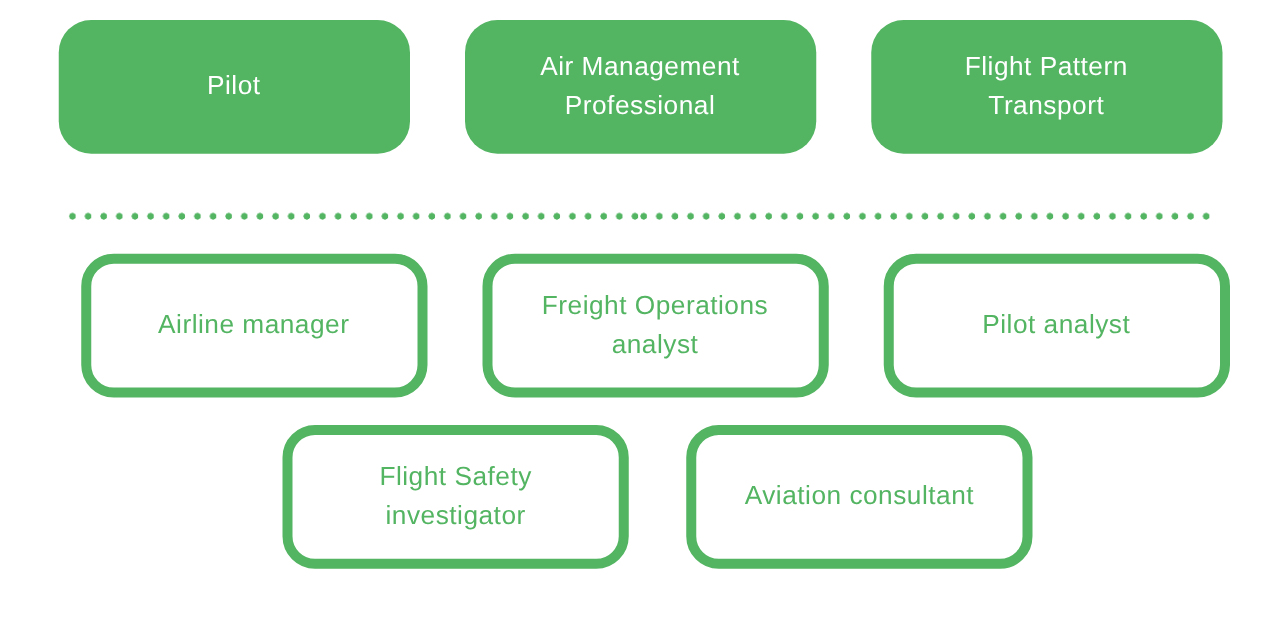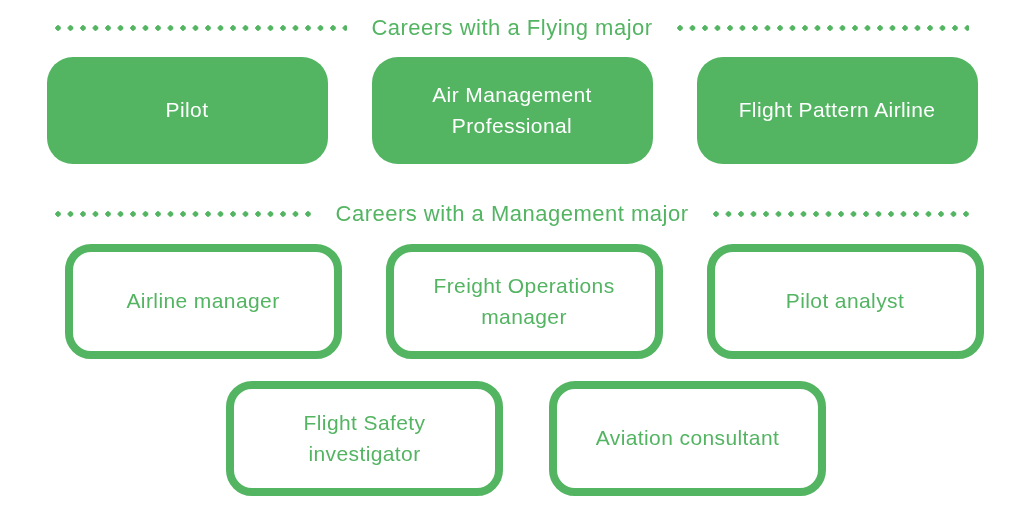--- a/index.html
+++ b/index.html
@@ -69,50 +69,44 @@
     color: var(--green);
     border-radius: 26px;
     padding: 0 22px;
   }
 </style>
 </head>
 <body>
 
 <div class="canvas">
 
-  <div class="header-row header-flying">
-    <div class="dots"></div>
-    <div class="header-title">Careers with a Flying major</div>
-    <div class="dots"></div>
-  </div>
 
   <div class="card-row row-flying">
     <div class="card filled">
       <span>Pilot</span>
     </div>
     <div class="card filled">
       <span>Air Management Professional</span>
     </div>
     <div class="card filled">
-      <span>Flight Pattern Airline</span>
+      <span>Flight Pattern Transport</span>
     </div>
   </div>
 
   <div class="header-row header-management">
     <div class="dots"></div>
-    <div class="header-title">Careers with a Management major</div>
     <div class="dots"></div>
   </div>
 
   <div class="card-row row-management-1">
     <div class="card outlined">
       <span>Airline manager</span>
     </div>
     <div class="card outlined">
-      <span>Freight Operations manager</span>
+      <span>Freight Operations analyst</span>
     </div>
     <div class="card outlined">
       <span>Pilot analyst</span>
     </div>
   </div>
 
   <div class="card-row row-management-2">
     <div class="card outlined">
       <span>Flight Safety investigator</span>
     </div>

